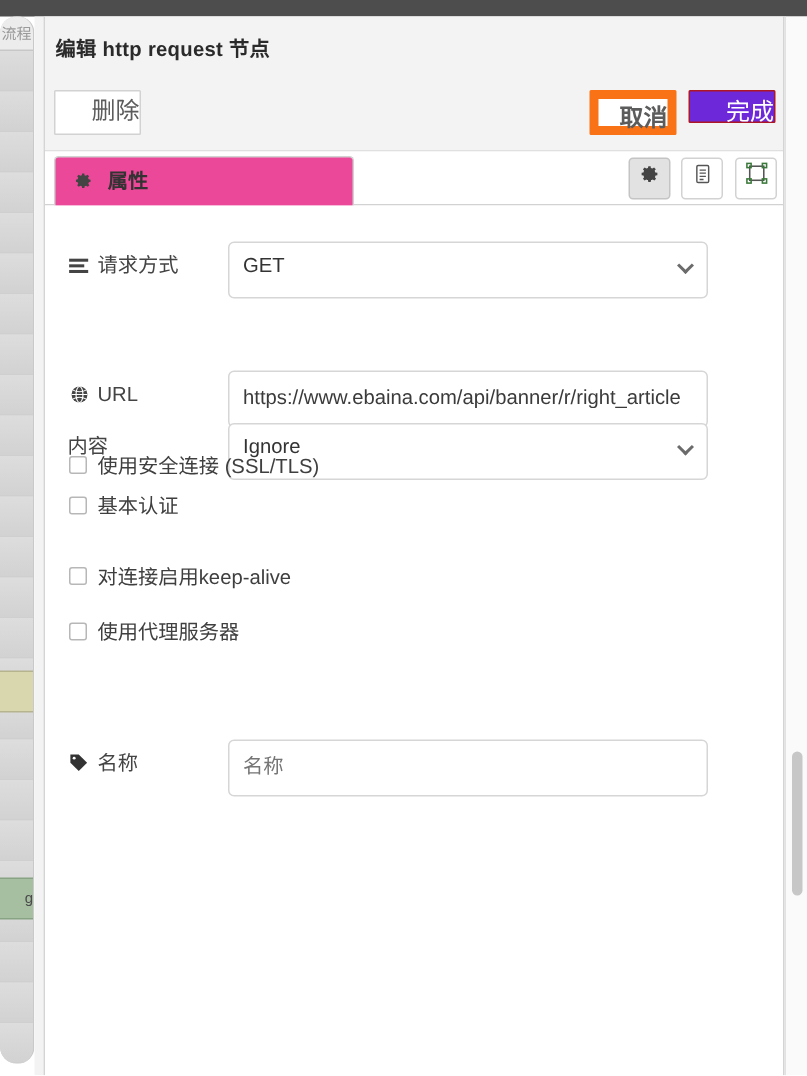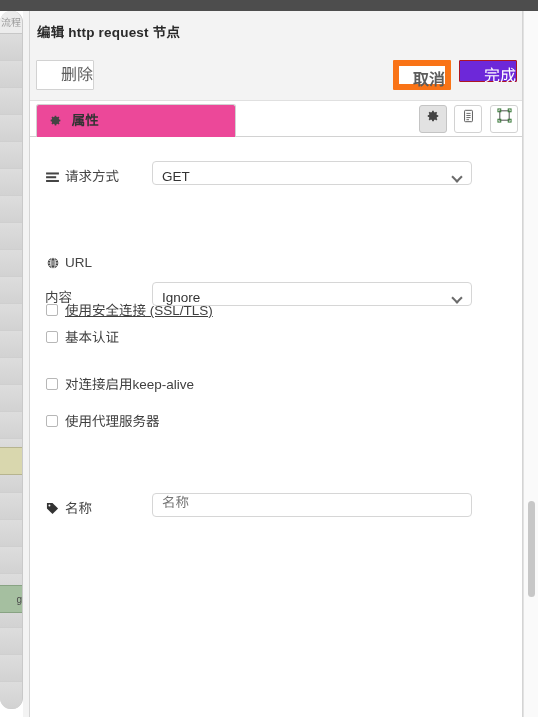--- a/index.html
+++ b/index.html
@@ -277,21 +277,21 @@
     vertical-align: -2px;
     margin-right: 5px;
     text-align: center;
   }
 
   .field {
     position: absolute;
     left: 122px;
     top: 0;
     width: 320px;
-    height: 24px;
+    height: 38px;
     box-sizing: border-box;
     border: 1px solid #d6d6d6;
     border-radius: 4px;
     background: #ffffff;
     font-size: 13.5px;
     color: #333333;
     padding: 0 26px 4px 9px;
     line-height: 30px;
     font-family: "Liberation Sans", "DejaVu Sans", sans-serif;
     outline: none;
@@ -472,33 +472,34 @@
           <span class="ico">
             <svg width="12" height="12" viewBox="0 0 14 14" aria-hidden="true">
               <circle cx="7" cy="7" r="6.2" fill="#444"></circle>
               <ellipse cx="7" cy="7" rx="2.7" ry="6.2" fill="none" stroke="#fff" stroke-width="0.9"></ellipse>
               <line x1="0.8" y1="7" x2="13.2" y2="7" stroke="#fff" stroke-width="0.9"></line>
               <path d="M2 3.6c1.5.9 3.1 1.3 5 1.3s3.5-.4 5-1.3" fill="none" stroke="#fff" stroke-width="0.8"></path>
               <path d="M2 10.4c1.5-.9 3.1-1.3 5-1.3s3.5.4 5 1.3" fill="none" stroke="#fff" stroke-width="0.8"></path>
             </svg>
           </span><span>URL</span>
         </div>
+        <input class="field text" type="text" value="https://www.ebaina.com/api/banner/r/right_article" style="">
       </div>
 
       <div class="row" style="top:116px;margin-top:29px;">
         <div class="row-label">
           <span>内容</span>
         </div>
         <div class="select-wrap">
           <div class="field">Ignore</div>
           <span class="caret"></span>
         </div>
       </div>
 
-      <div class="cbrow" style="top:164px;text-decoration:underline;">
+      <div class="cbrow" style="top:164px;">
         <span class="cbox"></span><span>使用安全连接 (SSL/TLS)</span>
       </div>
       <div class="cbrow" style="top:191px;text-align:right;">
         <span class="cbox"></span><span>基本认证</span>
       </div>
       <div class="cbrow" style="top:238px;">
         <span class="cbox"></span><span>对连接启用keep-alive</span>
       </div>
       <div class="cbrow" style="top:275px;">
         <span class="cbox"></span><span>使用代理服务器</span>

